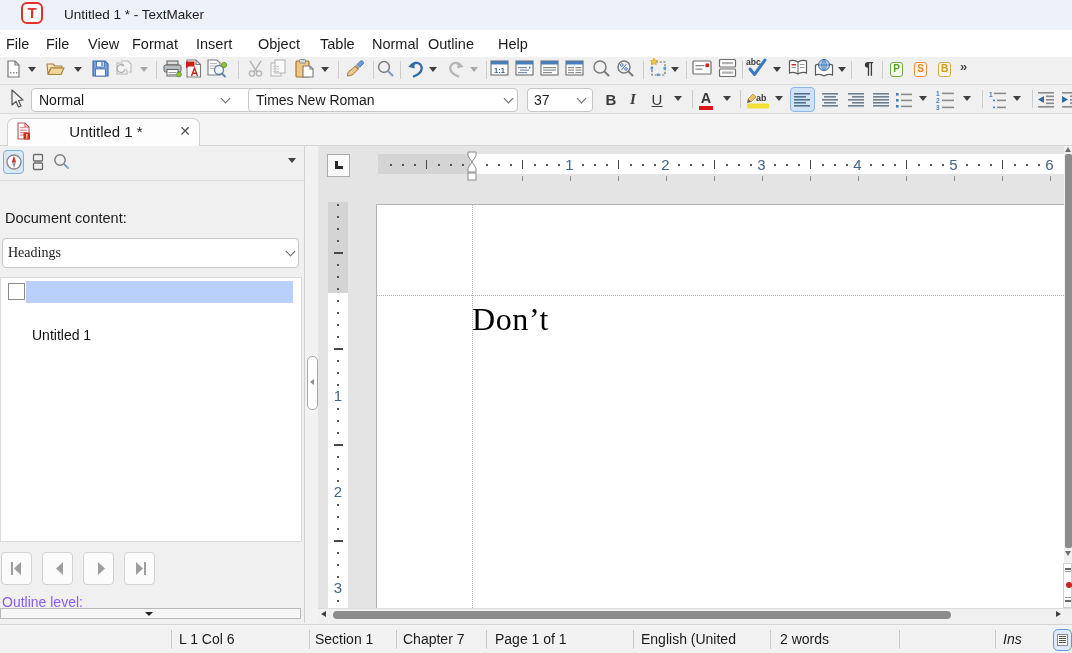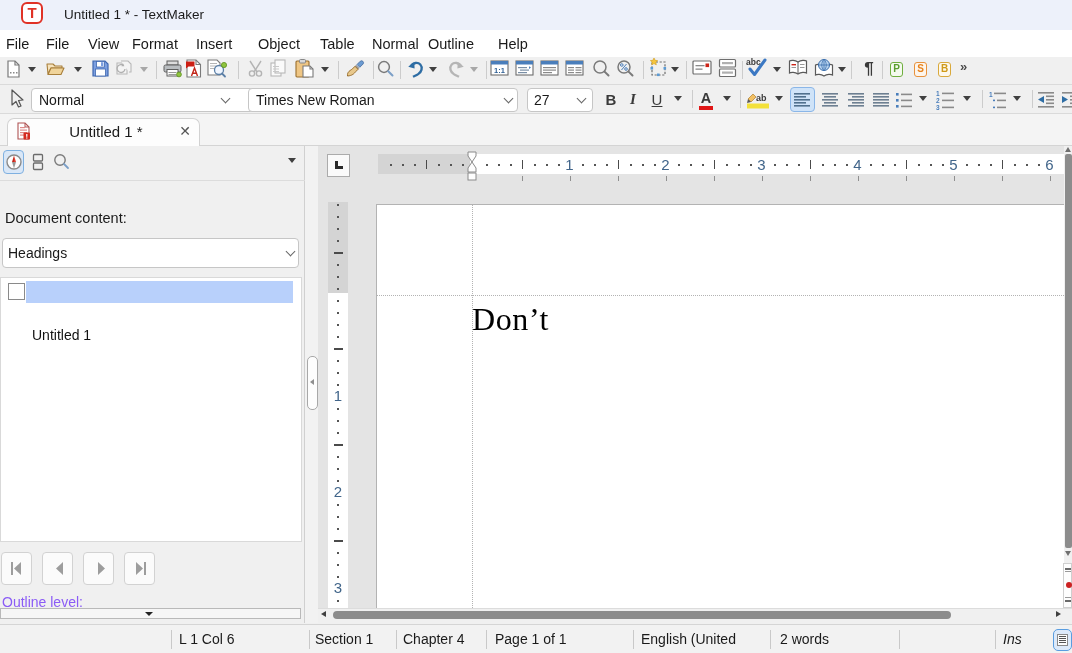--- a/index.html
+++ b/index.html
@@ -278,21 +278,21 @@
     </svg>
 <div class="combo" style="left:31px; top:88px; width:244px; height:24px;">
       <span class="ctext" style="left:7px; top:3px;">Normal</span>
       <div class="chev" style="left:190px; top:6px;"></div>
     </div>
 <div class="combo" style="left:248px; top:88px; width:270px; height:24px;">
       <span class="ctext" style="left:7px; top:3px;">Times New Roman</span>
       <div class="chev" style="left:256px; top:6px;"></div>
     </div>
 <div class="combo" style="left:527px; top:88px; width:66px; height:24px;">
-      <span class="ctext" style="left:6px; top:3px;">27</span>
+      <span class="ctext" style="left:6px; top:3px;">37</span>
       <div class="chev" style="left:50px; top:6px;"></div>
     </div>
 <div class="abs" style="left:602px; top:91px; width:18px; font-size:15px; font-weight:bold; color:#3a3a3a; text-align:center;">B</div>
 <div class="abs" style="left:626px; top:91px; width:14px; font-size:15px; font-style:italic; font-family:'Liberation Serif',serif; font-weight:bold; color:#3a3a3a; text-align:center;">I</div>
 <div class="abs" style="left:648px; top:91px; width:18px; font-size:15px; color:#3a3a3a; text-align:center; text-decoration:underline;">U</div>
 <div class="caret" style="left:674px; top:96px;"></div>
 <div class="tsep" style="left:692px; top:90px; height:18px;"></div>
 <div class="abs" style="left:698px; top:90px; width:16px; font-size:14.5px; color:#3a3a3a; text-align:center; font-weight:bold;">A</div>
 <div class="abs" style="left:699px; top:106px; width:14px; height:3.5px; background:#e01616;"></div>
 <div class="caret" style="left:723px; top:96px;"></div>
@@ -439,21 +439,21 @@
 </svg>
 <svg class="abs" style="left:53px; top:153px;" width="17" height="17" viewBox="0 0 17 17">
   <circle cx="7" cy="7" r="5.2" fill="none" stroke="#7a7a7a" stroke-width="1.4"></circle>
   <line x1="11" y1="11" x2="15" y2="15" stroke="#7b9fc7" stroke-width="1.8" stroke-linecap="round"></line>
 </svg>
 <div class="caret" style="left:288px; top:158px; border-left-width:4px; border-right-width:4px; border-top-width:5px;"></div>
 <div class="abs" style="left:0px; top:180px; width:305px; height:1px; background:#dcdcdc;"></div>
 
 <div class="abs" style="left:5px; top:210px; font-size:14.5px; color:#1a1a1a;">Document content:</div>
 <div class="combo" style="left:2px; top:238px; width:297px; height:30px;">
-  <span class="ctext" style="left:5px; top:6px; font-size:14px;">Headings</span>
+  <span class="ctext" style="left:5px; top:6px; font-size:14px;font-family:Liberation Serif, serif;">Headings</span>
   <div class="chev" style="left:284px; top:9px;"></div>
 </div>
 
 <div class="abs" style="left:0px; top:277px; width:302px; height:265px; background:#fff; border:1px solid #d9d9d9;"></div>
 <div class="abs" style="left:26px; top:281px; width:267px; height:22px; background:#b8d0fb;"></div>
 <div class="abs" style="left:8px; top:283px; width:17px; height:17px; background:#fff; border:1px solid #8a8a8a;"></div>
 <div class="abs" style="left:32px; top:283px; font-size:14px; color:#111;margin-top:44px;">Untitled 1</div>
 
 <div class="abs" style="left:1px; top:552px; width:31px; height:33px; background:#fbfbfb; border:1px solid #d2d2d2; border-radius:4px;"></div>
 <div class="abs" style="left:42px; top:552px; width:31px; height:33px; background:#fbfbfb; border:1px solid #d2d2d2; border-radius:4px;"></div>
@@ -630,21 +630,21 @@
 <div class="abs" style="left:321px; top:611px; width:0; height:0; border-top:3.5px solid transparent; border-bottom:3.5px solid transparent; border-right:5px solid #404040;"></div>
 <div class="abs" style="left:333px; top:611px; width:618px; height:8px; background:#8c8c8c; border-radius:4px;"></div>
 <div class="abs" style="left:1056px; top:611px; width:0; height:0; border-top:3.5px solid transparent; border-bottom:3.5px solid transparent; border-left:5px solid #404040;"></div>
 
 <div id="statusbar" class="abs">
 <div class="sbsep" style="left:171px;"></div>
 <span class="sbtext" style="left:179px;">L 1 Col 6</span>
 <div class="sbsep" style="left:309px;"></div>
 <span class="sbtext" style="left:315px;">Section 1</span>
 <div class="sbsep" style="left:396px;"></div>
-<span class="sbtext" style="left:403px;">Chapter 4</span>
+<span class="sbtext" style="left:403px;">Chapter 7</span>
 <div class="sbsep" style="left:486px;"></div>
 <span class="sbtext" style="left:495px;">Page 1 of 1</span>
 <div class="sbsep" style="left:633px;"></div>
 <span class="sbtext" style="left:641px;">English (United</span>
 <div class="sbsep" style="left:770px;"></div>
 <span class="sbtext" style="left:780px;">2 words</span>
 <div class="sbsep" style="left:899px;"></div>
 <div class="sbsep" style="left:995px;"></div>
 <span class="sbtext" style="left:1003px;font-style:italic;">Ins</span>
 <div class="abs" style="left:1053px; top:4px; width:19px; height:22px; border:1.5px solid #5a9de0; border-radius:5px; background:#ddeafa;">

